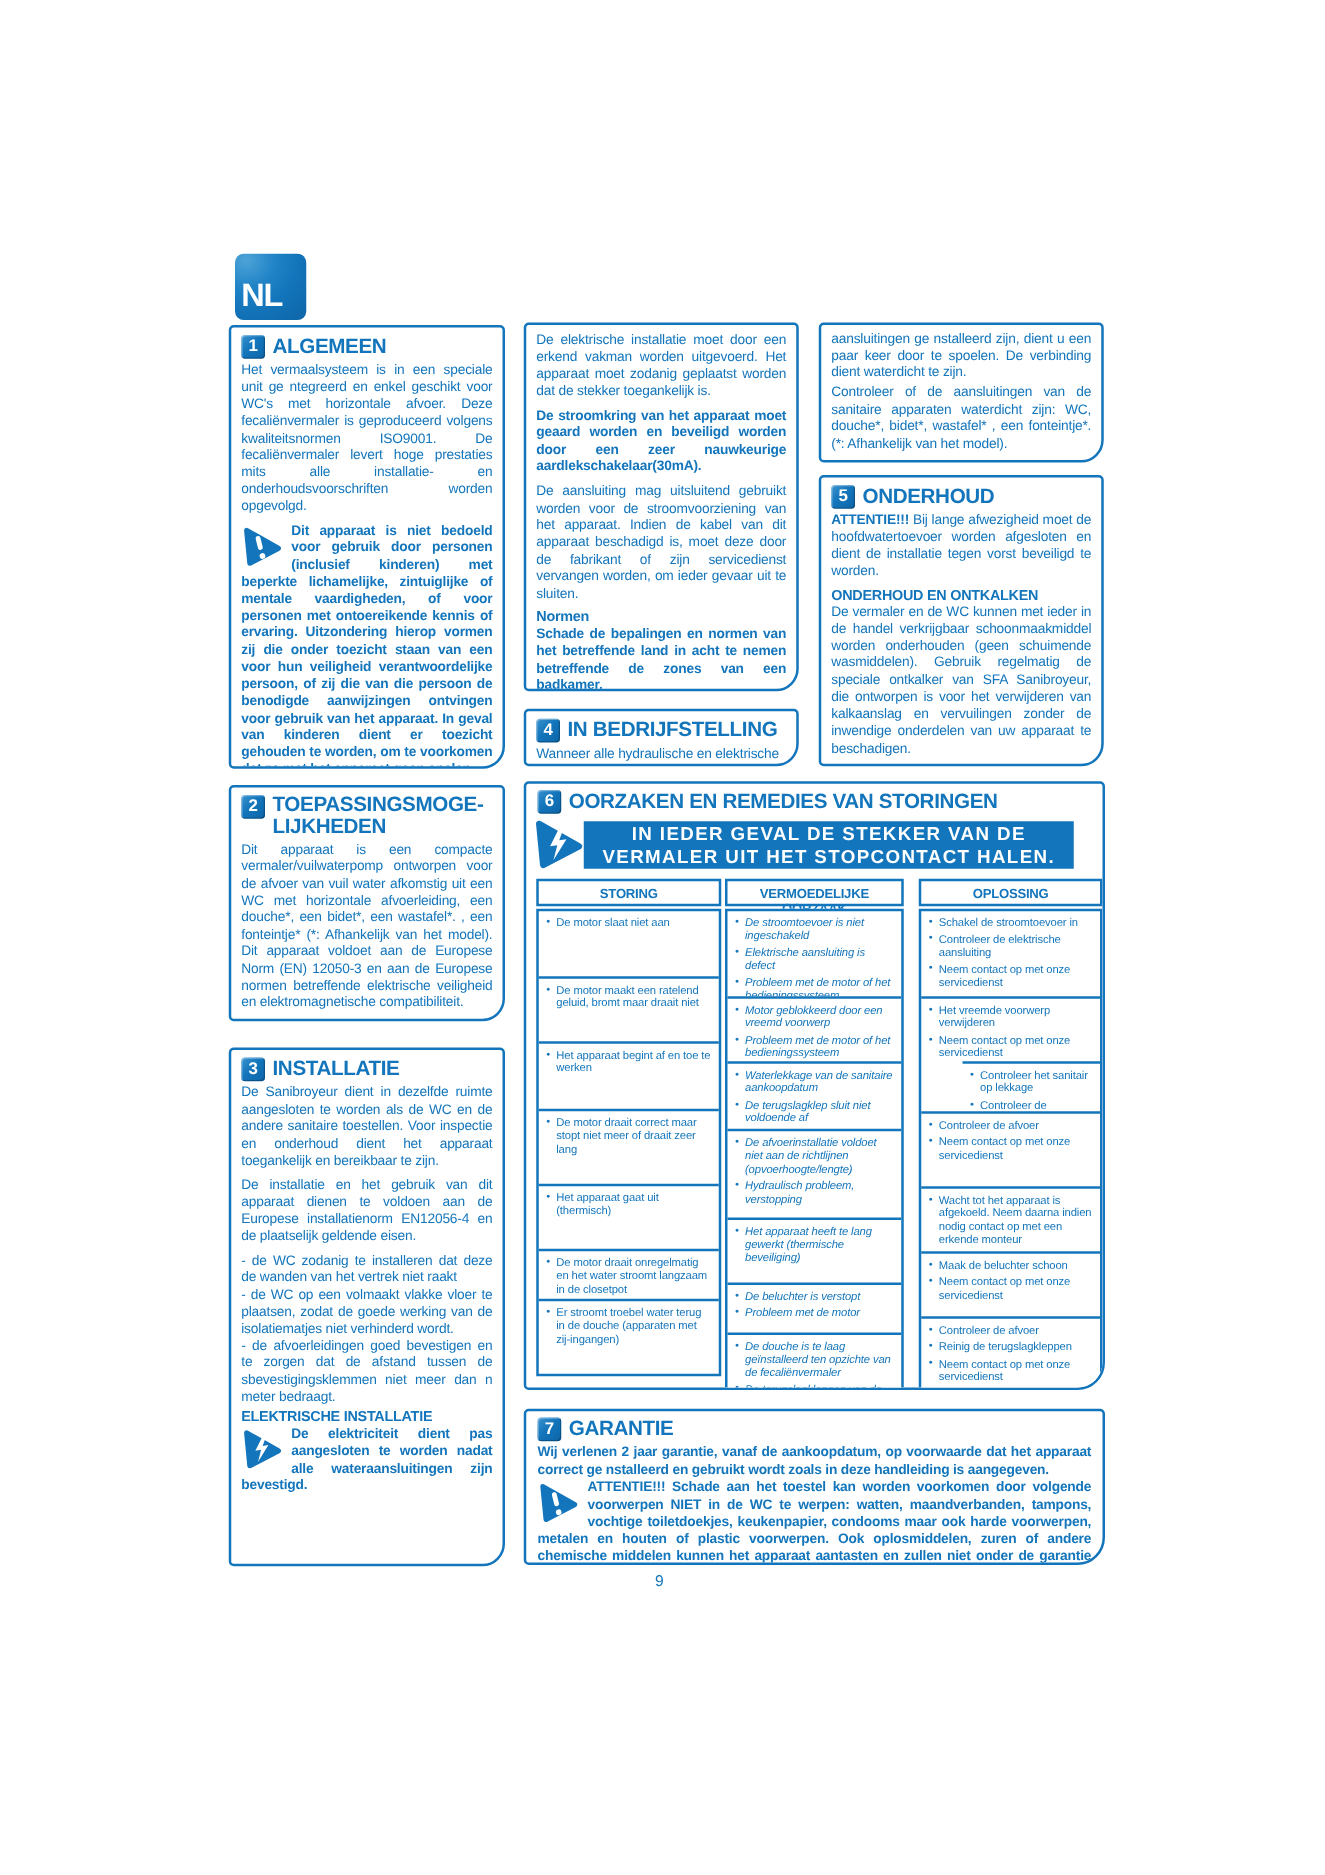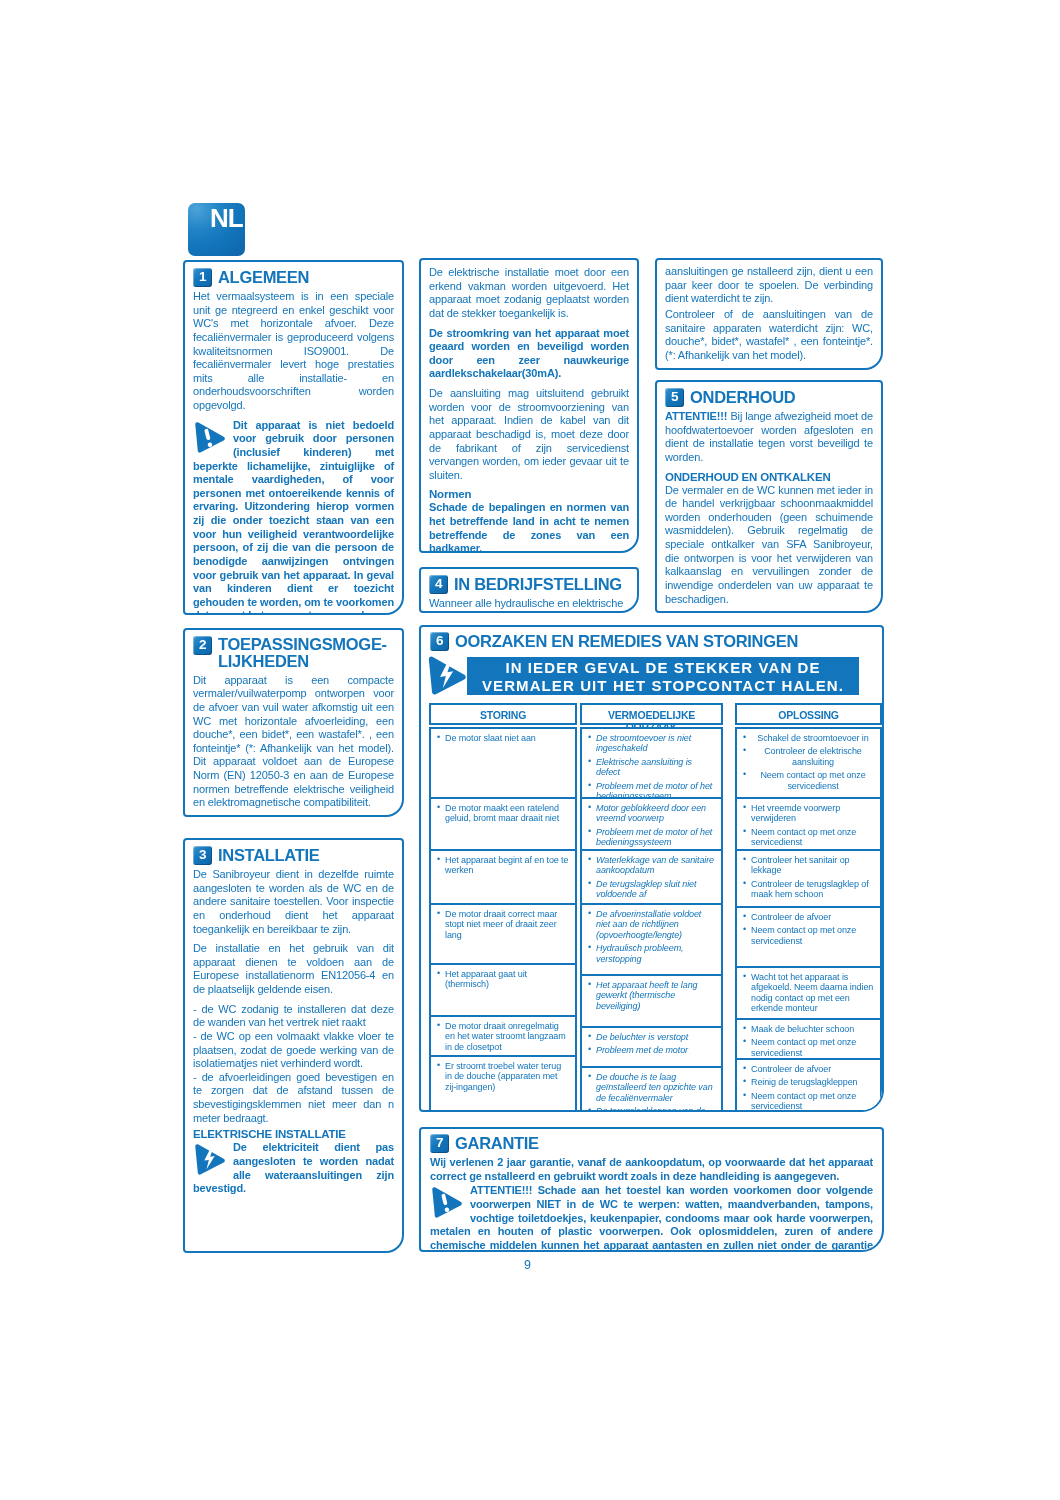--- a/index.html
+++ b/index.html
@@ -9,21 +9,21 @@
   #page{position:relative; width:1060px; height:1500px; background:#fff; overflow:hidden;}
 
   .abs{position:absolute;}
   .box{position:absolute; border:2px solid var(--blue); border-radius:4px 4px 18px 4px;
        background:#fff; padding:6px 8px; overflow:hidden;}
   .bigbox{border-radius:4px 4px 22px 4px;}
 
   
   .nl-badge{left:188px; top:203px; width:57px; height:53px; border-radius:7px;
     background:radial-gradient(120% 120% at 15% 10%, #4da3d8 0%, #1f83c6 35%, #1375bb 60%, #0e66a8 100%);
-    display:flex; align-items:flex-start; justify-content:flex-start; padding:0 0 4px 22px;
+    display:flex; align-items:flex-end; justify-content:flex-start; padding:0 0 4px 5px;
     color:#fff; font-weight:bold; font-size:26px; letter-spacing:-1px;}
 
   
   .box-s1{left:183px; top:260px; width:221px; height:355px;}
   .box-s2{left:183px; top:628px; width:221px; height:189px;}
   .box-s3{left:183px; top:838px; width:221px; height:415px;}
   .box-m1{left:419px; top:258px; width:220px; height:295px;}
   .box-s4{left:419px; top:567px; width:220px; height:46px;}
   .box-r1{left:655px; top:258px; width:228px; height:112px; padding:5px 8px;}
   .box-s5{left:655px; top:380px; width:228px; height:233px;}
@@ -176,21 +176,21 @@
     <div class="banner">
       <span>IN IEDER GEVAL DE STEKKER VAN DE</span><br>
       <span>VERMALER UIT HET STOPCONTACT HALEN.</span>
     </div>
 
     <div class="th c1">STORING</div>
     <div class="th c2">VERMOEDELIJKE OORZAAK</div>
     <div class="th c3">OPLOSSING</div>
 
     <div class="tcol c1">
-        <div class="cell" style="height: 68px;">
+        <div class="cell" style="height: 52px;">
           <div class="bullet">De motor slaat niet aan</div>
         </div>
         <div class="cell sep" style="height: 52px;">
           <div class="bullet">De motor maakt een ratelend geluid, bromt maar draait niet</div>
         </div>
         <div class="cell sep" style="height: 54px;">
           <div class="bullet">Het apparaat begint af en toe te werken</div>
         </div>
         <div class="cell sep" style="height: 60px;">
           <div class="bullet">De motor draait correct maar stopt niet meer of draait zeer lang</div>
@@ -229,41 +229,41 @@
         <div class="cell sep" style="height: 40px;">
           <div class="bullet">De beluchter is verstopt</div>
           <div class="bullet">Probleem met de motor</div>
         </div>
         <div class="cell sep" style="height: 60px;">
           <div class="bullet">De douche is te laag geïnstalleerd ten opzichte van de fecaliënvermaler</div>
           <div class="bullet">De terugslagkleppen van de zij-ingangen zijn verstopt</div>
         </div>
       </div>
     <div class="tcol c3">
-        <div class="cell" style="height: 68px; text-align: center;">
+        <div class="cell" style="height: 68px;">
           <div class="bullet">Schakel de stroomtoevoer in</div>
           <div class="bullet">Controleer de elektrische aansluiting</div>
           <div class="bullet">Neem contact op met onze servicedienst</div>
         </div>
         <div class="cell sep" style="height: 52px;">
           <div class="bullet">Het vreemde voorwerp verwijderen</div>
           <div class="bullet">Neem contact op met onze servicedienst</div>
         </div>
-        <div class="cell sep" style="height: 57px;">
+        <div class="cell sep" style="height: 40px; margin-left: 33px;">
           <div class="bullet">Controleer het sanitair op lekkage</div>
           <div class="bullet">Controleer de terugslagklep of maak hem schoon</div>
         </div>
         <div class="cell sep" style="height: 60px;">
           <div class="bullet">Controleer de afvoer</div>
           <div class="bullet">Neem contact op met onze servicedienst</div>
         </div>
         <div class="cell sep" style="height: 52px;">
           <div class="bullet">Wacht tot het apparaat is afgekoeld. Neem daarna indien nodig contact op met een erkende monteur</div>
         </div>
-        <div class="cell sep" style="height: 40px;">
+        <div class="cell sep" style="height: 52px;">
           <div class="bullet">Maak de beluchter schoon</div>
           <div class="bullet">Neem contact op met onze servicedienst</div>
         </div>
         <div class="cell sep" style="height: 60px;">
           <div class="bullet">Controleer de afvoer</div>
           <div class="bullet">Reinig de terugslagkleppen</div>
           <div class="bullet">Neem contact op met onze servicedienst</div>
         </div>
       </div>
   </div>

